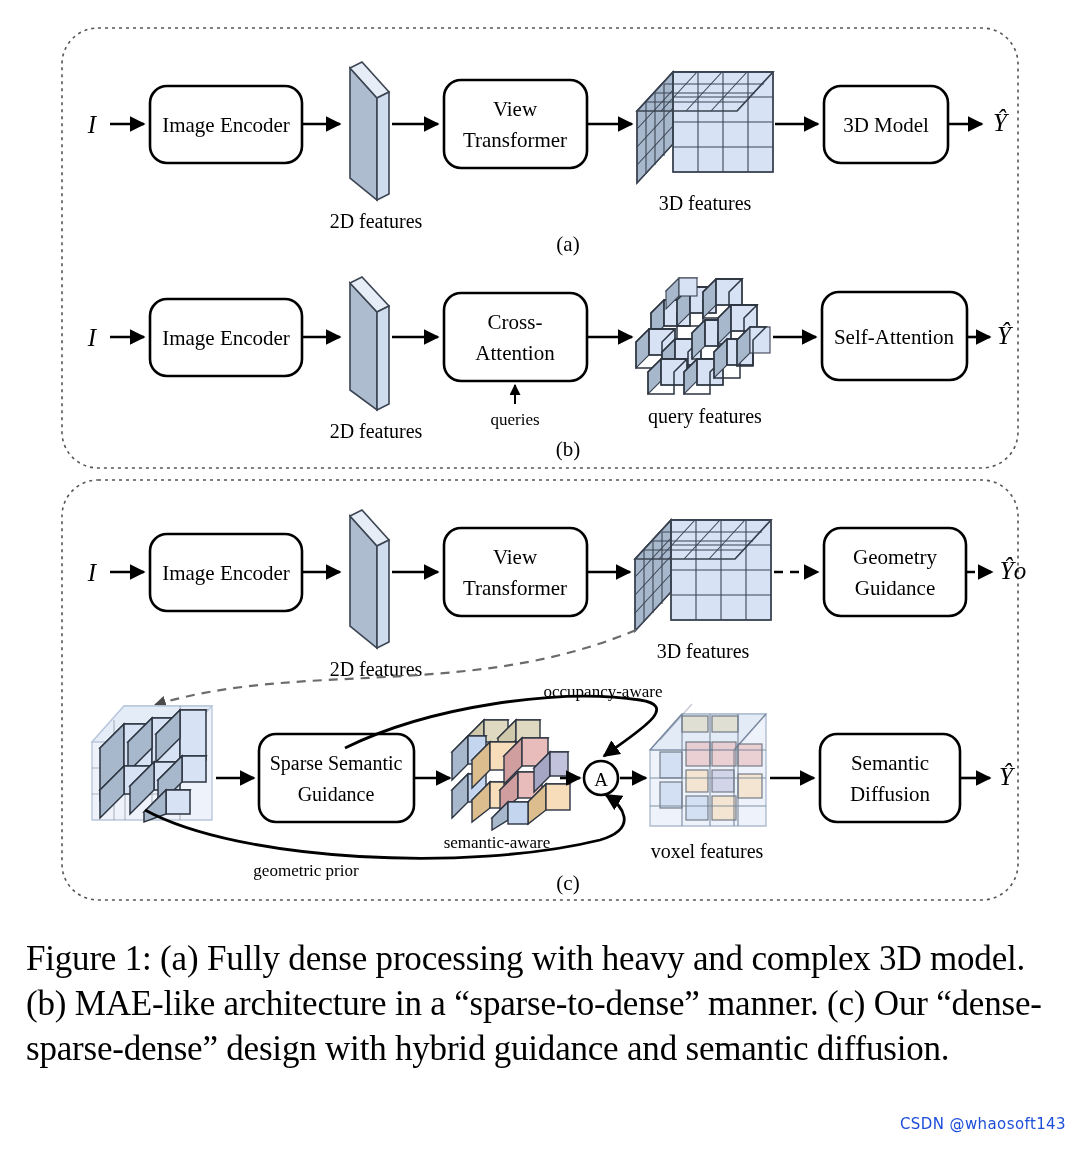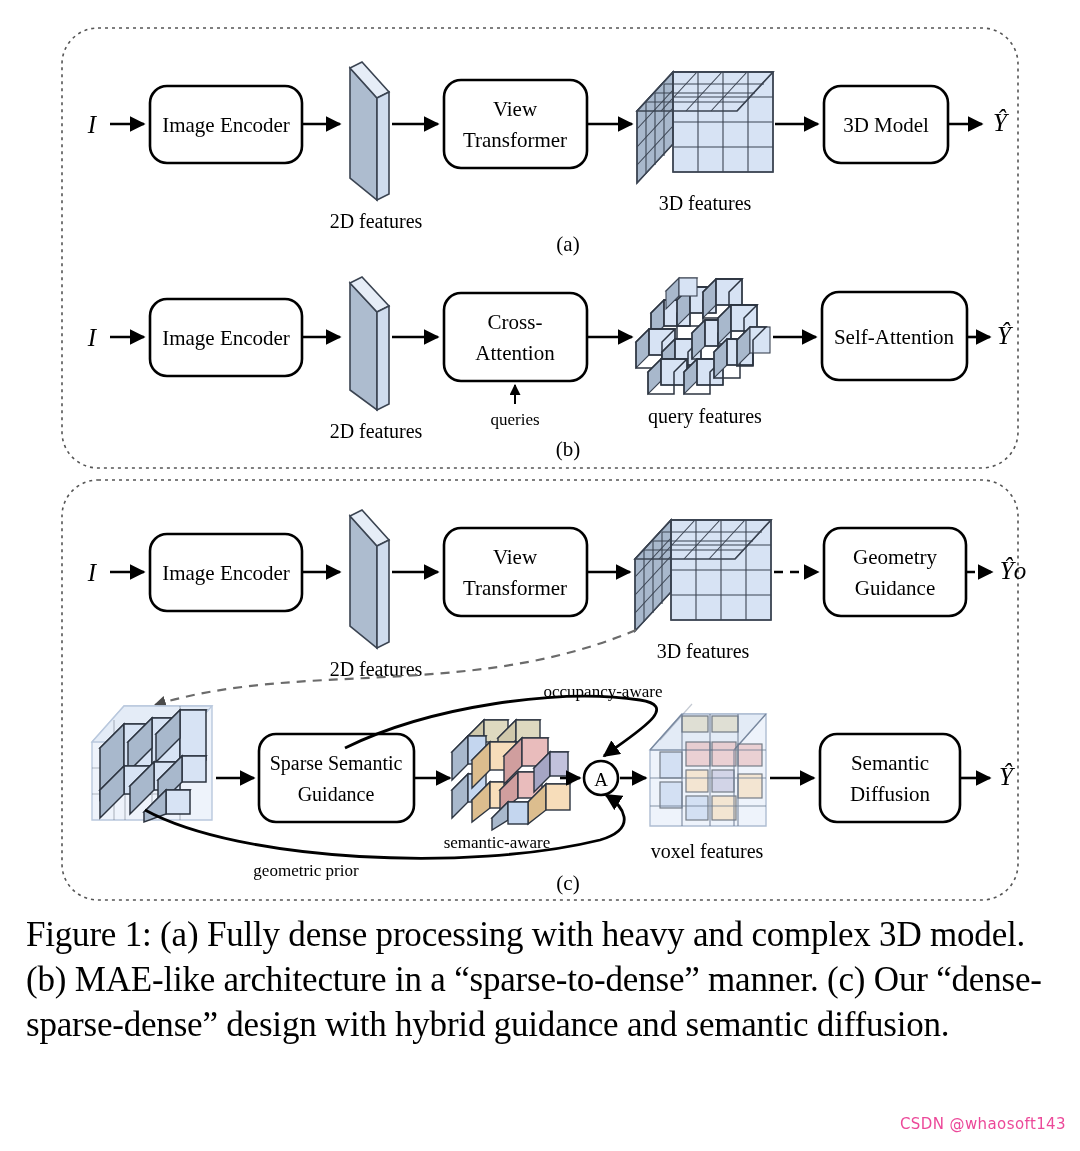--- a/index.html
+++ b/index.html
@@ -22,38 +22,38 @@
     left: 0; top: 0;
     width: 1080px;
     height: 910px;
   }
   #figure-svg { display: block; }
 
   
   #caption {
     position: absolute;
     left: 26px;
-    top: 912px;
+    top: 936px;
     width: 1030px;
     font-family: "Liberation Serif", "DejaVu Serif", serif;
     font-size: 35px;
     line-height: 45px;
     letter-spacing: -0.2px;
     color: #000;
     text-align: left;
   }
 
   
   #watermark {
     position: absolute;
     right: 14px;
     bottom: 18px;
     font-family: "DejaVu Sans", sans-serif;
     font-size: 15px;
-    color: #ec4899;
+    color: #1d4ed8;
     letter-spacing: 0.4px;
     user-select: none;
   }
 
   
   text {
     font-family: "Liberation Serif", "DejaVu Serif", serif;
     fill: #000;
   }
   .t-box   { font-size: 21px; text-anchor: middle; }

